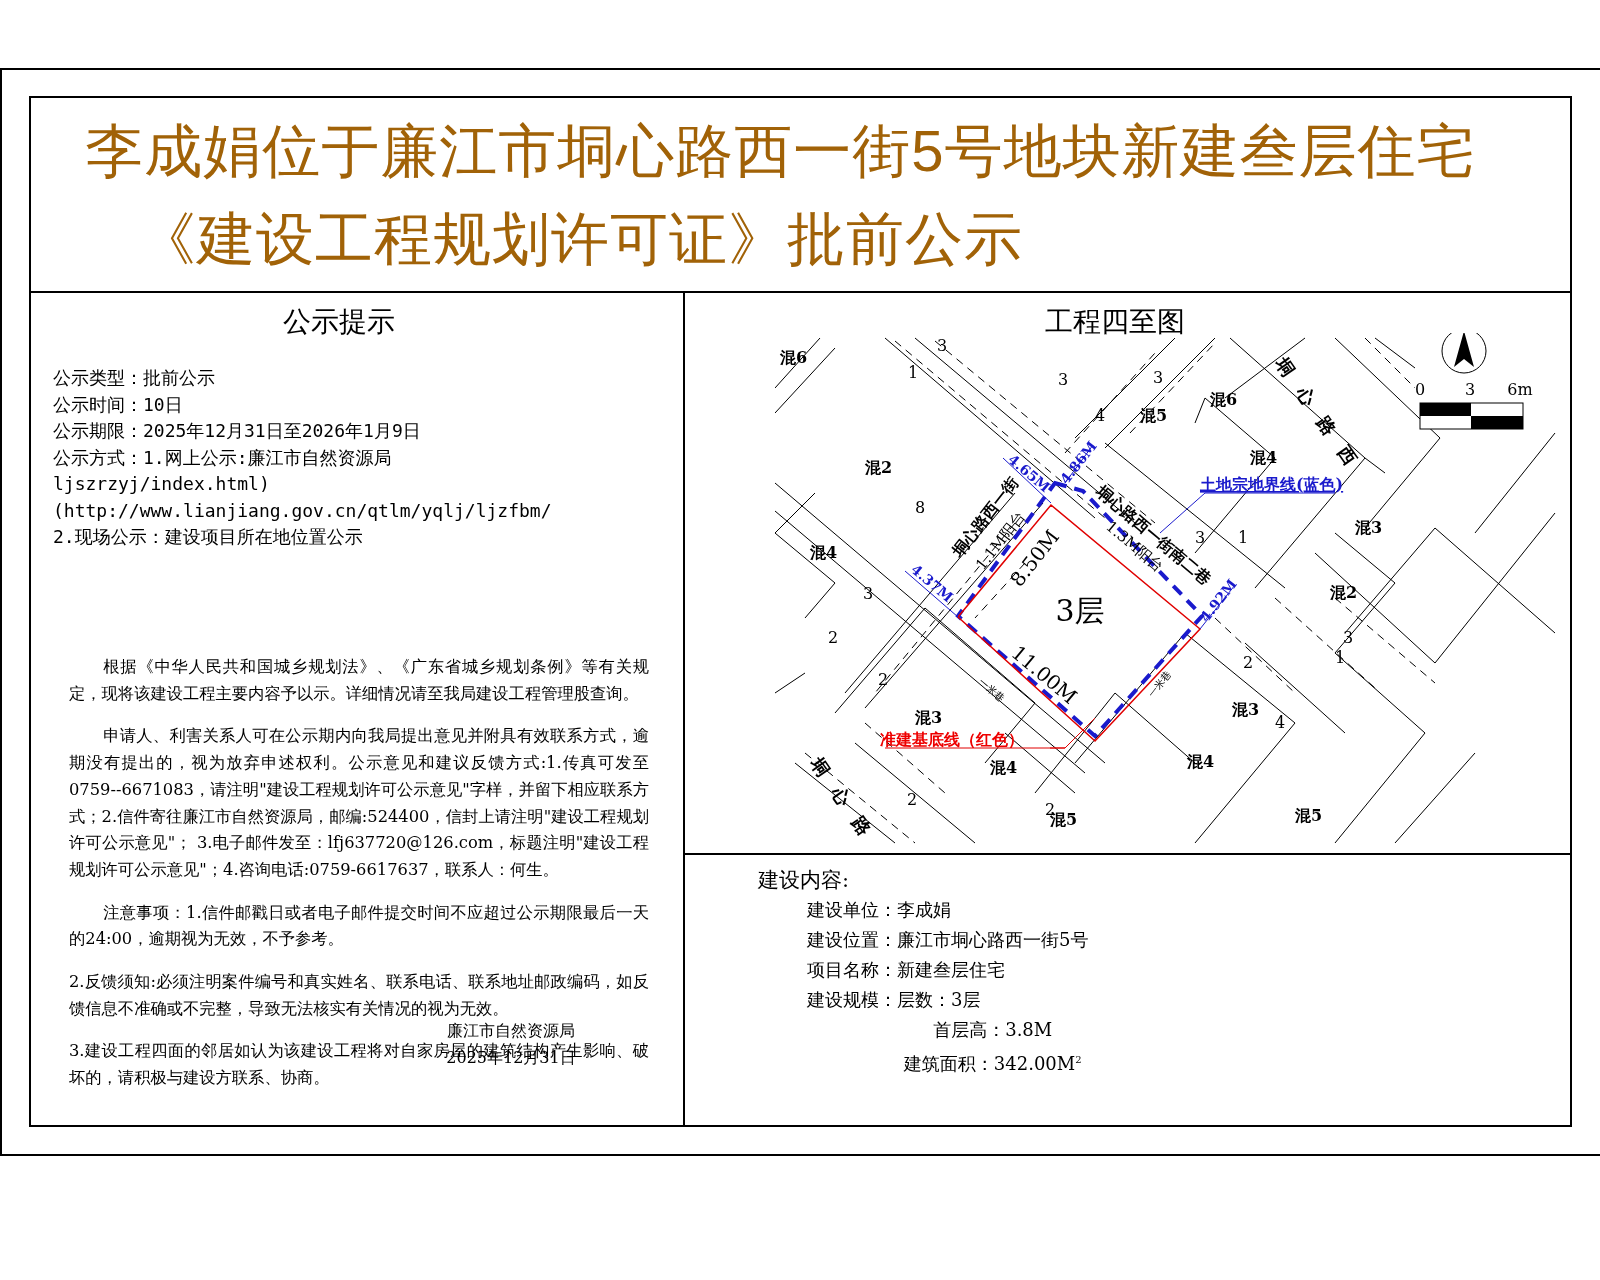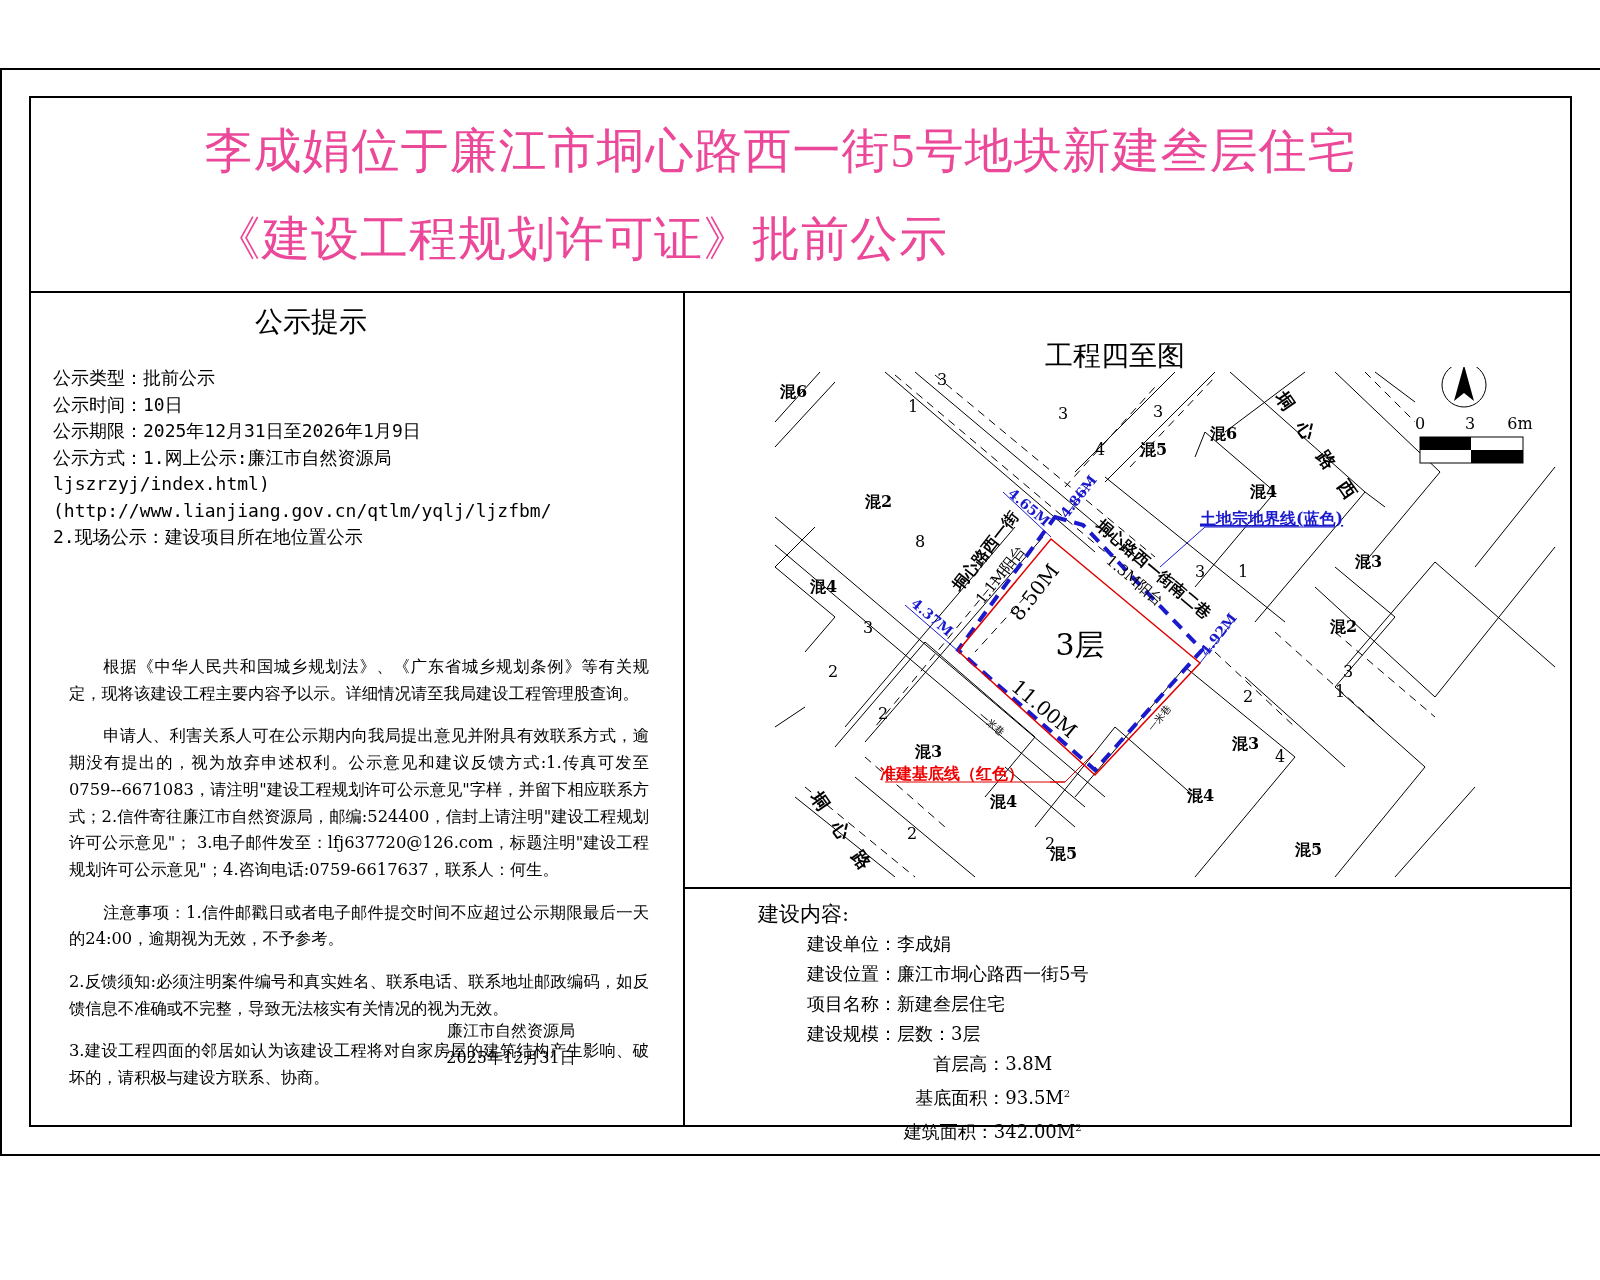--- a/index.html
+++ b/index.html
@@ -3,28 +3,28 @@
 <meta charset="utf-8">
 <style>
   html, body { margin:0; padding:0; background:#ffffff; }
   body { width:1600px; height:1280px; position:relative; overflow:hidden;
          font-family:"DejaVu Serif","Liberation Serif",serif; color:#000; }
   .outer-frame { position:absolute; left:0; top:68px; width:1600px; height:1088px;
                  border-top:2px solid #000; border-bottom:2px solid #000; border-left:2px solid #000; box-sizing:border-box; }
   .inner-frame { position:absolute; left:29px; top:96px; width:1543px; height:1031px;
                  border:2px solid #000; box-sizing:border-box; }
   .header { position:absolute; left:0; top:0; width:100%; height:195px; border-bottom:2px solid #000; box-sizing:border-box; }
-  .title-line { position:absolute; left:0; width:100%; text-align:center; color:#ec4899;
-                font-family:Liberation Serif, serif; font-size:48px; line-height:70px; letter-spacing:1px; }
+  .title-line { position:absolute; left:0; width:100%; text-align:center; color:#a16207;
+                font-family:Liberation Sans, sans-serif; font-size:58px; line-height:70px; letter-spacing:1px; }
   .title-1 { top:18px; left:-20px; }
   .title-2 { top:106px; left:-220px; }
   .left-panel { position:absolute; left:0; top:195px; width:654px; height:834px; border-right:2px solid #000; box-sizing:border-box; }
-  .right-panel { position:absolute; left:654px; top:195px; width:887px; height:834px;margin-top:34px; }
+  .right-panel { position:absolute; left:654px; top:195px; width:887px; height:834px; }
   .panel-heading { position:absolute; font-size:28px; line-height:34px; text-align:center; }
-  .notice-heading { left:0; top:12px; width:560px; }
+  .notice-heading { left:0; top:12px; width:560px;padding-left:28px; }
   .map-heading { left:330px; top:12px; width:200px; }
   .info-lines { position:absolute; left:22px; top:72px; width:620px; font-family:"DejaVu Sans Mono","Liberation Mono",monospace; font-size:18px; line-height:26.5px; }
   .info-lines div { white-space:nowrap; }
   .body-text { position:absolute; left:22px; top:345px; width:612px; font-size:16.3px; line-height:26.7px; text-align:justify; }
   .body-text p { margin:16px; }
   .indent { text-indent:2.1em; }
   .signature { position:absolute; left:380px; top:724px; width:200px; text-align:center; font-size:16px; line-height:27px; }
   .map-area { position:absolute; left:90px; top:40px; width:790px; height:520px; }
   .content-section { position:absolute; left:0; top:560px; width:887px; height:274px; border-top:2px solid #000; box-sizing:border-box; }
   .content-title { position:absolute; left:73px; top:10px; font-size:21px; line-height:30px; }
@@ -236,18 +236,17 @@
     </svg>
 
     <div class="content-section">
       <div class="content-title">建设内容:</div>
       <div class="content-rows">
         <div class="content-row"><span class="c-label">建设单位：</span><span>李成娟</span></div>
         <div class="content-row"><span class="c-label">建设位置：</span><span>廉江市垌心路西一街5号</span></div>
         <div class="content-row"><span class="c-label">项目名称：</span><span>新建叁层住宅</span></div>
         <div class="content-row"><span class="c-label">建设规模：</span><span>层数：3层</span></div>
         <div class="content-row c-sub"><span>首层高：</span><span>3.8M</span></div>
-        <div class="content-row c-sub"><span>基底面积：</span><span>93.5M</span><sup>2</sup></div>
         <div class="content-row c-sub"><span>建筑面积：</span><span>342.00M</span><sup>2</sup></div>
       </div>
     </div>
   </div>
 </div>
 
 </body></html>

